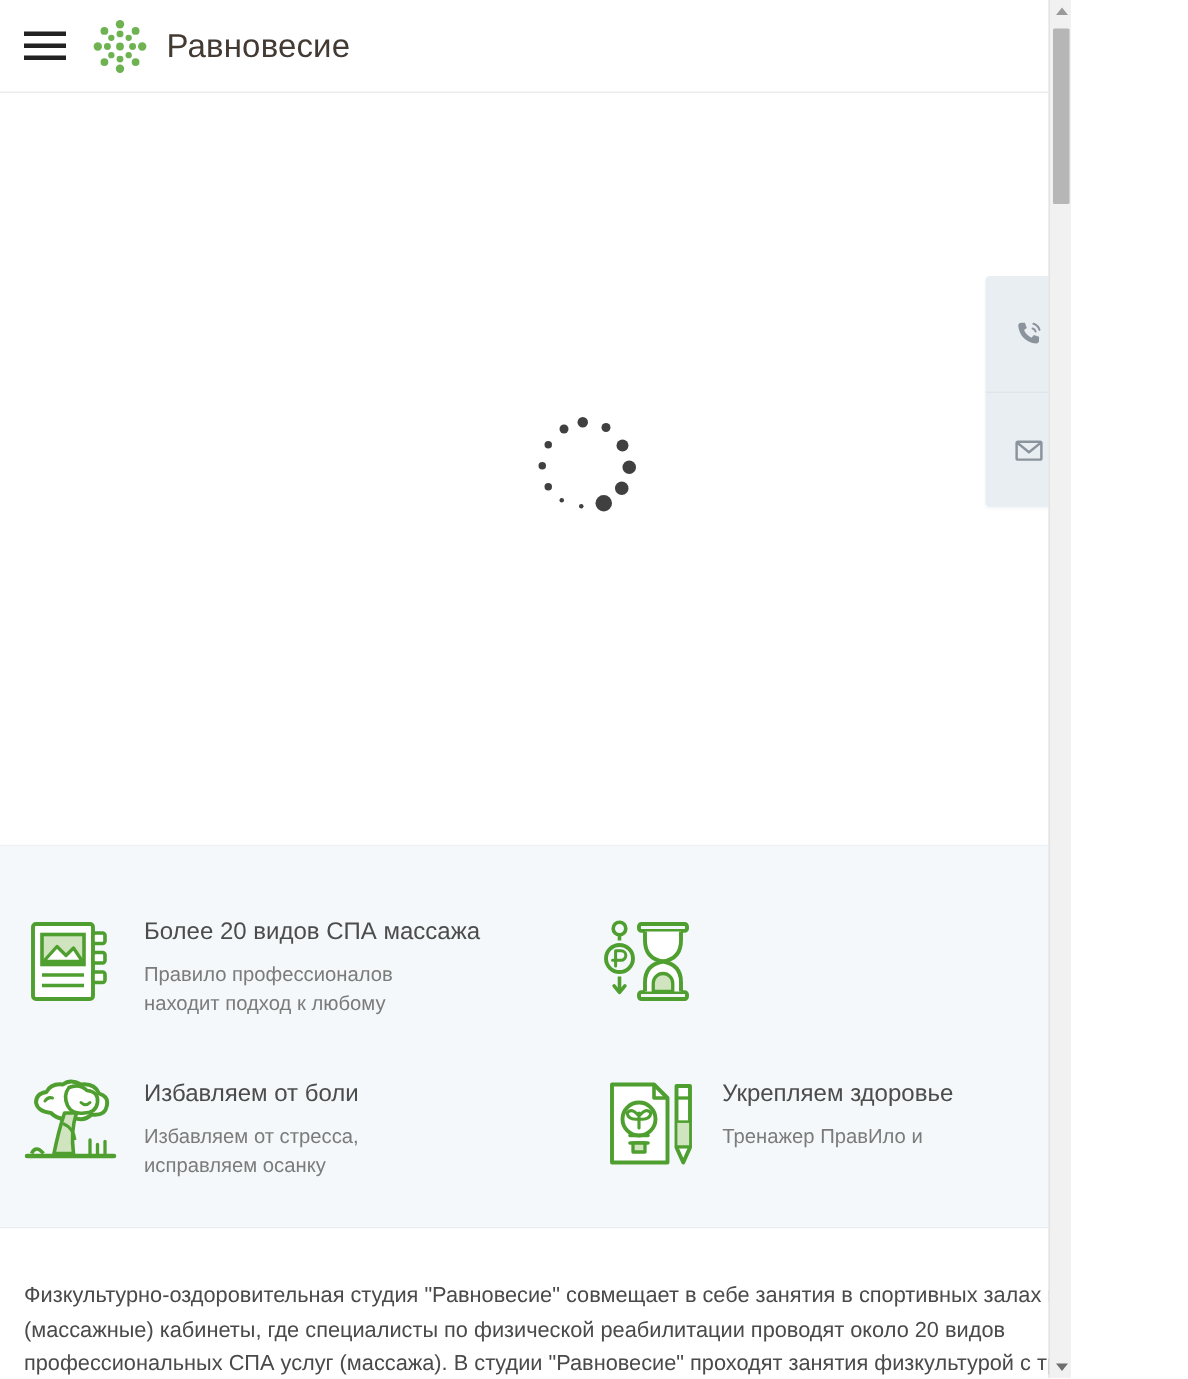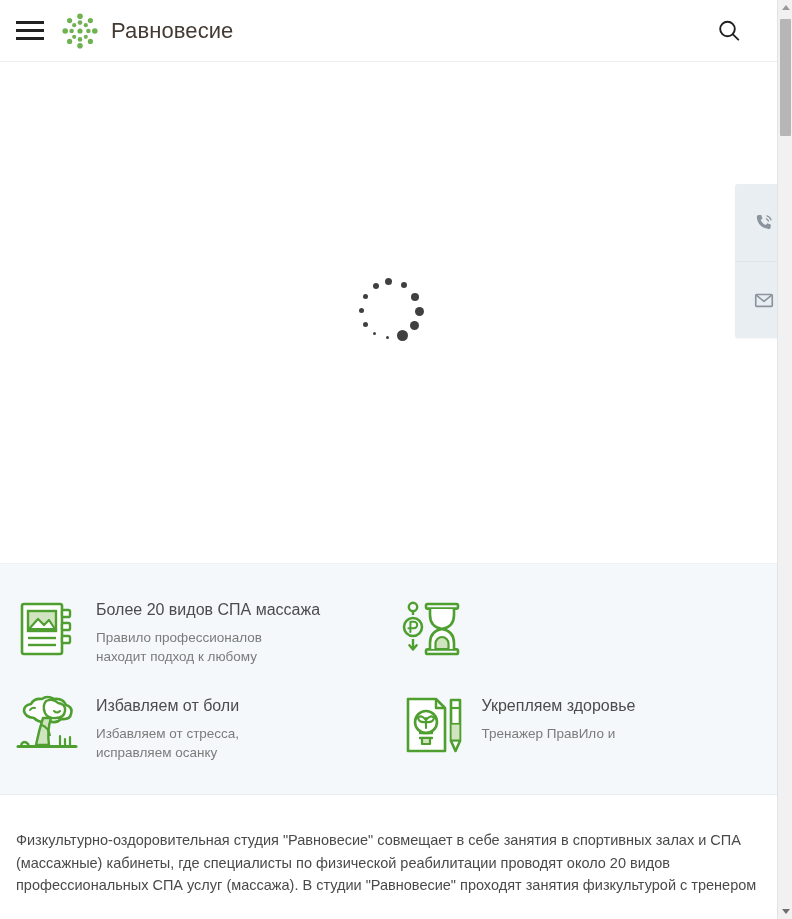--- a/index.html
+++ b/index.html
@@ -7,21 +7,21 @@
   html, body {
     width: 792px;
     height: 919px;
     overflow: hidden;
     font-family: "Liberation Sans", sans-serif;
     background: #ffffff;
   }
 
   .viewport {
     position: relative;
-    width: 792px;
+    width: 714px;
     height: 919px;
     overflow: hidden;
     background: #ffffff;
   }
 
   
   .page {
     position: absolute;
     top: 0; left: 0;
     width: 777px;
@@ -133,20 +133,21 @@
     display: grid;
     grid-template-columns: 1fr 1fr;
     column-gap: 26px;
     row-gap: 28px;
     max-width: 745px;
   }
   .feature {
     display: flex;
     align-items: flex-start;
     gap: 18px;
+    margin-top: 12px;
   }
   .feature-icon {
     width: 62px; height: 62px;
     flex: 0 0 auto;
     display: block;
   }
   .feature-text { padding-top: 2px; }
   .feature-title {
     font-size: 16px;
     color: #4c4c4c;

